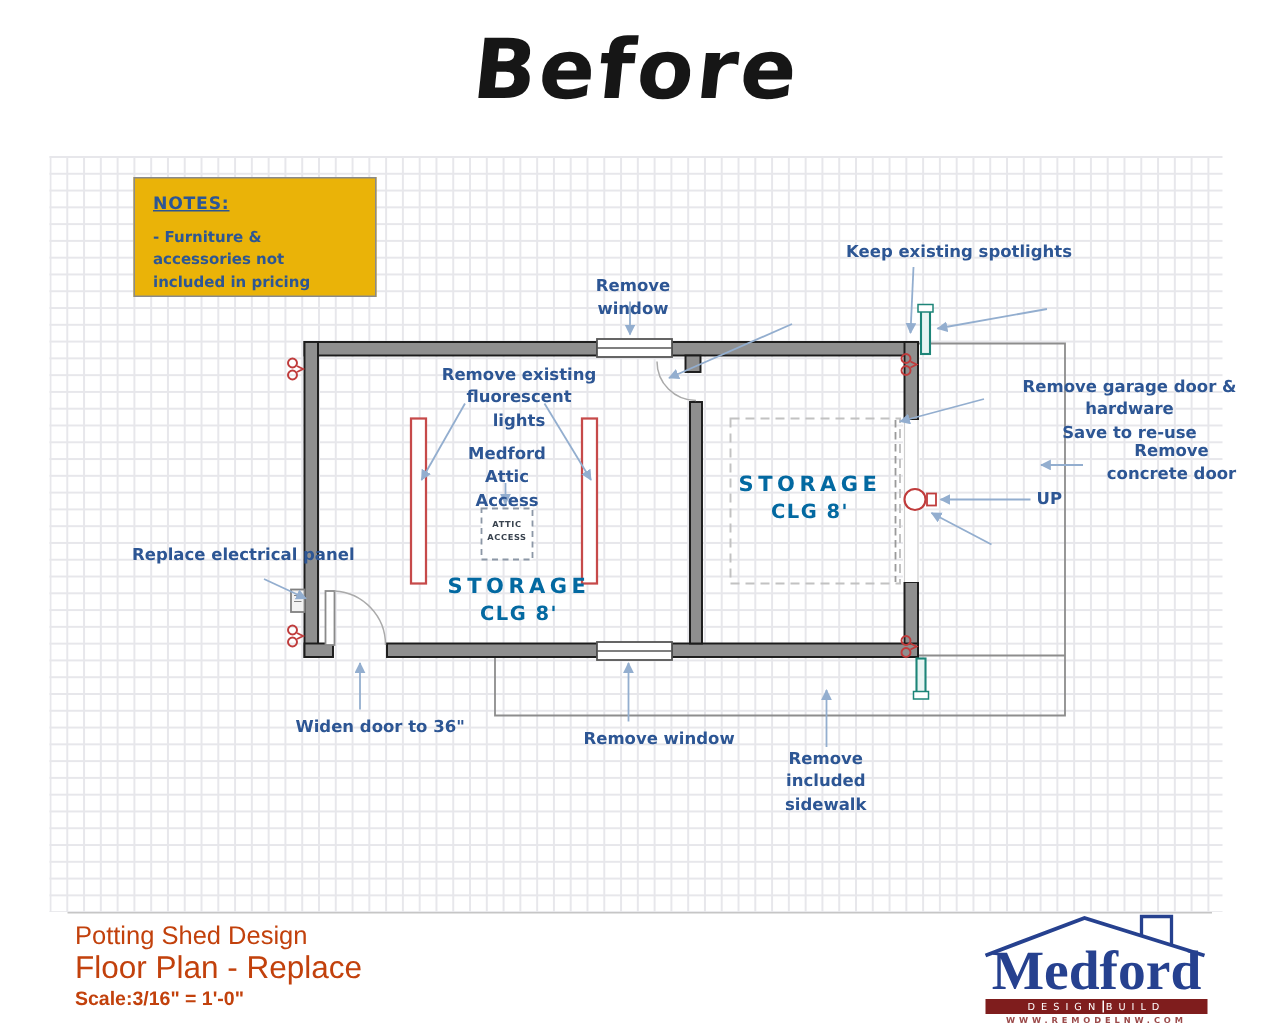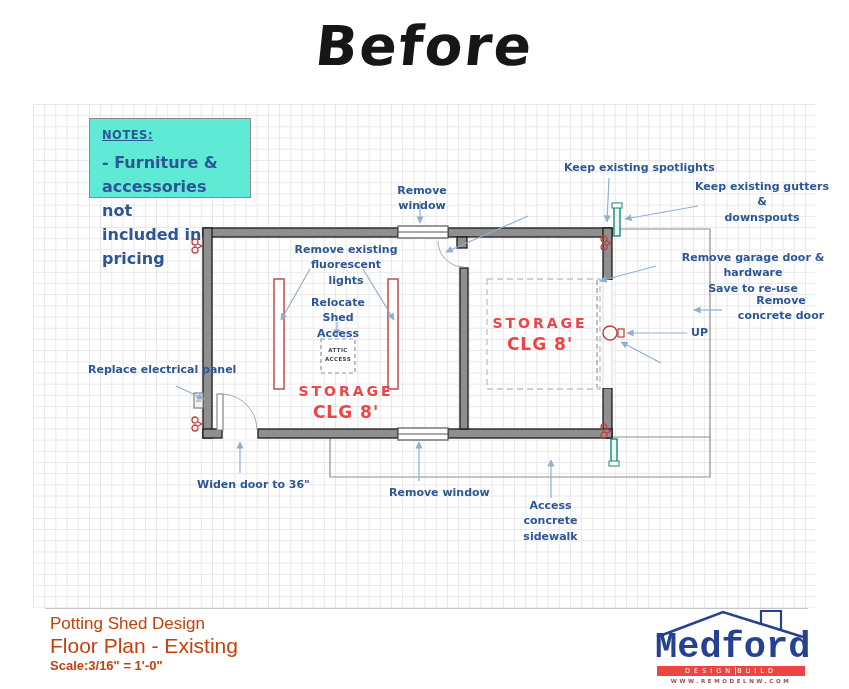--- a/index.html
+++ b/index.html
@@ -6,40 +6,40 @@
   .page{position:relative;width:849px;height:689px;background:#fff;overflow:hidden;
         font-family:"DejaVu Sans",sans-serif;}
   .grid{position:absolute;left:33px;top:104px;width:782px;height:504px;
         background-image:linear-gradient(#e7e7eb 1px,transparent 1px),
                          linear-gradient(90deg,#e7e7eb 1px,transparent 1px);
         background-size:11.2px 11.2px;}
   .bottom-rule{position:absolute;left:45px;top:608px;width:763px;height:1px;background:#c6c6c6;}
   .before-title{position:absolute;left:0;right:0;top:14px;text-align:center;
         font-size:55px;font-weight:bold;color:#161616;transform:skewX(-6deg);
         letter-spacing:2px;}
-  .notes{position:absolute;left:89px;top:118px;width:162px;height:80px;background:#5eead4;
+  .notes{position:absolute;left:89px;top:118px;width:162px;height:80px;background:#eab308;
         border:1px solid #8a8a8a;box-sizing:border-box;padding:9px 12px;}
   .notes-h{font-size:11.5px;font-weight:bold;color:#2d5694;text-decoration:underline;letter-spacing:.5px;}
-  .notes-b{font-size:16px;font-weight:bold;color:#2d5694;margin-top:9px;line-height:1.5;white-space:pre-line;}
+  .notes-b{font-size:10px;font-weight:bold;color:#2d5694;margin-top:9px;line-height:1.5;white-space:pre-line;}
   .ann{position:absolute;font-size:11px;font-weight:bold;color:#2d5694;line-height:1.4;white-space:pre-line;text-align:center;}
   .c{text-align:center;} .nw{white-space:nowrap;}
-  .room{position:absolute;text-align:center;color:#ef4444;}
+  .room{position:absolute;text-align:center;color:#0369a1;}
   .room .nm{font-size:14px;letter-spacing:3px;font-weight:600;}
-  .room .clg{font-size:17px;letter-spacing:1px;margin-top:3px;font-weight:600;}
+  .room .clg{font-size:13px;letter-spacing:1px;margin-top:3px;font-weight:600;}
   .attic-label{position:absolute;left:321px;top:346px;width:34px;text-align:center;
         font-size:5.5px;line-height:1.7;color:#3a4450;font-weight:bold;letter-spacing:.4px;white-space:pre-line;}
   svg.plan{position:absolute;left:0;top:0;}
   .titleblock{position:absolute;left:50px;top:614px;color:#c2410c;font-family:"Liberation Sans",sans-serif;}
   .tb1{font-size:17px;line-height:1.15;}
   .tb2{font-size:21px;line-height:1.15;}
   .tb3{font-size:13px;font-weight:bold;line-height:1.2;}
   .logo{position:absolute;left:655px;top:602px;width:190px;height:86px;}
   .logo-name{position:absolute;left:0;top:24px;width:152px;text-align:center;
-        font-family:Liberation Mono, monospace;font-size:37px;font-weight:600;color:#26418f;}
-  .logo-bar{position:absolute;left:2px;top:64px;width:148px;height:10px;background:#ef4444;
+        font-family:Liberation Serif, serif;font-size:37px;font-weight:600;color:#26418f;}
+  .logo-bar{position:absolute;left:2px;top:64px;width:148px;height:10px;background:#7f1d1d;
         color:#fff;font-size:6.5px;letter-spacing:4px;text-align:center;line-height:10px;}
   .logo-bar .dv{border-left:1px solid #fff;margin:0 1px;}
   .logo-url{position:absolute;left:2px;top:76px;width:148px;text-align:center;
         font-size:5.5px;font-weight:bold;letter-spacing:2.6px;color:#9b4a4a;}
 </style>
 </head>
 <body>
 
 <div class="page">
 
@@ -165,51 +165,49 @@
   </svg>
 
   <div class="notes">
     <div class="notes-h">NOTES:</div>
     <div class="notes-b">- Furniture &amp; accessories not
 included in pricing</div>
   </div>
 
   <div class="ann c" style="left:376px;top:183px;width:92px;">Remove window</div>
   <div class="ann nw" style="left:564px;top:160px;">Keep existing spotlights</div>
-  <div class="ann" style="left:692px;top:179px;width:140px;">Keep existing gutters &amp;
-downspouts</div>
   <div class="ann" style="left:657px;top:250px;width:192px;">Remove garage door &amp; hardware
 Save to re-use</div>
   <div class="ann" style="left:726px;top:293px;width:110px;">Remove
 concrete door</div>
   <div class="ann nw" style="left:691px;top:325px;">UP</div>
   <div class="ann nw" style="left:88px;top:362px;">Replace electrical panel</div>
   <div class="ann nw" style="left:197px;top:477px;">Widen door to 36"</div>
   <div class="ann nw" style="left:389px;top:485px;">Remove window</div>
-  <div class="ann c" style="left:503px;top:498px;width:95px;">Access concrete
+  <div class="ann c" style="left:503px;top:498px;width:95px;">Remove included
 sidewalk</div>
   <div class="ann c" style="left:294px;top:242px;width:104px;">Remove existing
 fluorescent lights</div>
-  <div class="ann c" style="left:300px;top:295px;width:76px;">Relocate Shed
+  <div class="ann c" style="left:300px;top:295px;width:76px;">Medford Attic
 Access</div>
 
   <div class="room" style="left:287px;top:383px;width:118px;">
     <div class="nm">STORAGE</div>
     <div class="clg">CLG 8'</div>
   </div>
   <div class="room" style="left:481px;top:315px;width:118px;">
     <div class="nm">STORAGE</div>
     <div class="clg">CLG 8'</div>
   </div>
   <div class="attic-label">ATTIC
 ACCESS</div>
 
   <div class="titleblock">
     <div class="tb1">Potting Shed Design</div>
-    <div class="tb2">Floor Plan - Existing</div>
+    <div class="tb2">Floor Plan - Replace</div>
     <div class="tb3">Scale:3/16" = 1'-0"</div>
   </div>
 
   <div class="logo">
     <svg width="190" height="86" viewBox="0 0 190 86">
       <path d="M2,35 L68,10 L148,35" fill="none" stroke="#26418f" stroke-width="2.6"></path>
       <path d="M106,22 L106,9 L126,9 L126,28" fill="none" stroke="#26418f" stroke-width="2.2"></path>
     </svg>
     <div class="logo-name">Medford</div>
     <div class="logo-bar"><span>DESIGN</span><span class="dv"></span><span>BUILD</span></div>

